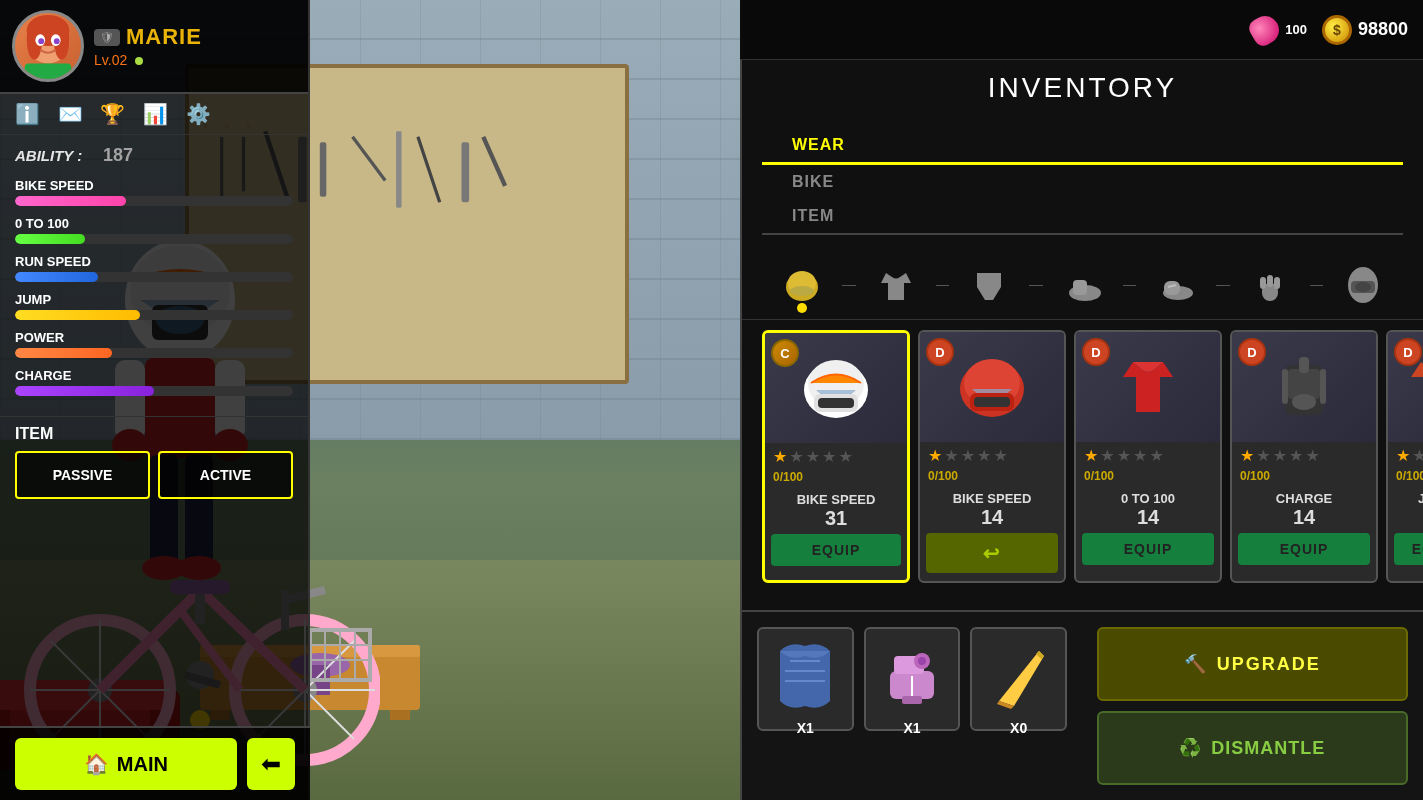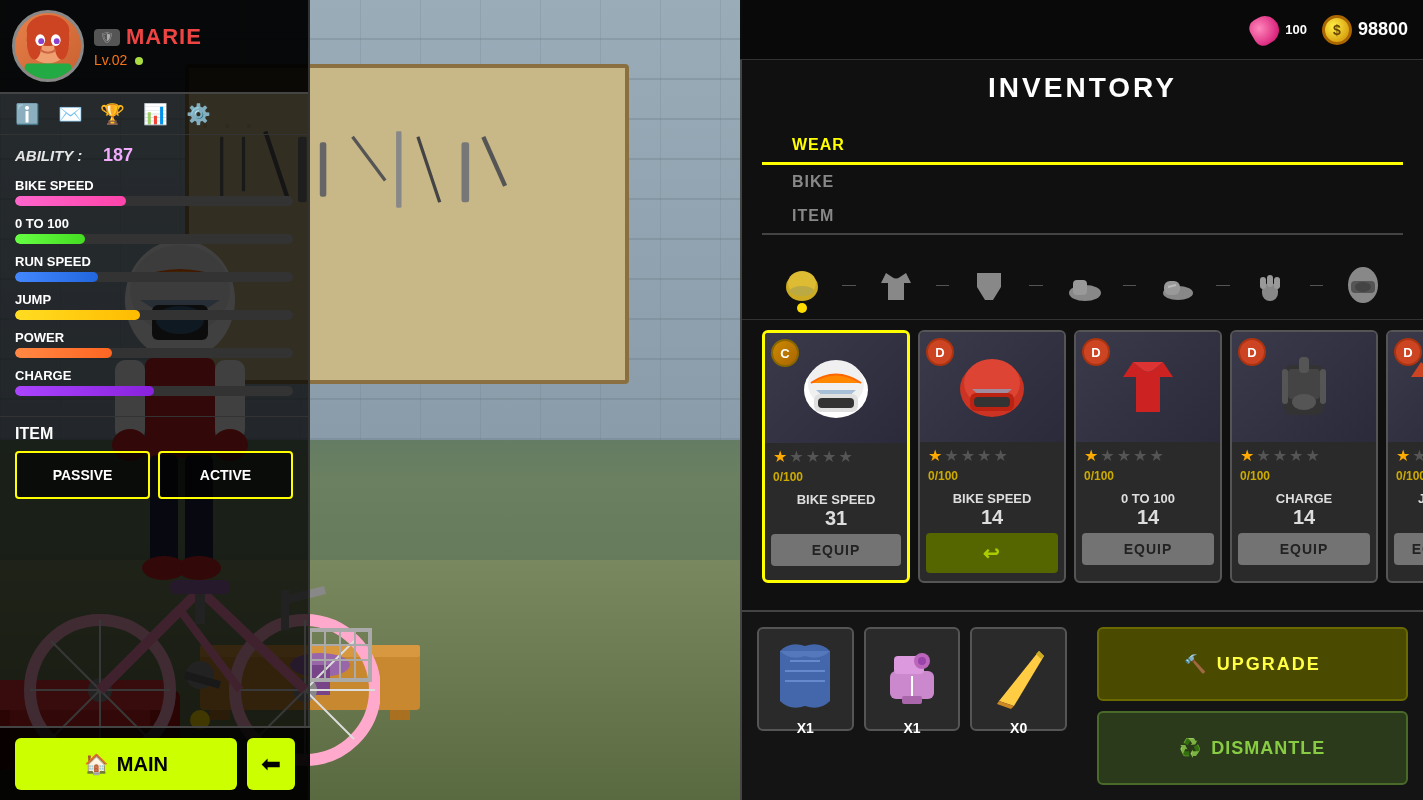--- a/index.html
+++ b/index.html
@@ -110,21 +110,21 @@
       overflow: hidden;
       flex-shrink: 0;
     }
 
     .player-info {
       margin-left: 10px;
       flex: 1;
     }
 
     .player-name {
-      color: #ef4444;
+      color: #eab308;
       font-size: 22px;
       font-weight: 900;
       letter-spacing: 1px;
     }
 
     .player-level {
       color: #f97316;
       font-size: 14px;
       margin-top: 2px;
     }
@@ -167,21 +167,21 @@
 
     .ability-label {
       color: #e5e5e5;
       font-size: 15px;
       font-weight: 700;
       width: 80px;
       font-style: italic;
     }
 
     .ability-value {
-      color: #f0abfc;
+      color: #a3a3a3;
       font-size: 18px;
       font-weight: 900;
       margin-left: 8px;
     }
 
     .stat-row {
       margin-bottom: 10px;
     }
 
     .stat-label {
@@ -354,21 +354,21 @@
       color: white;
       font-size: 18px;
       font-weight: 900;
     }
 
     
     .inventory-title {
       text-align: center;
       color: white;
       font-size: 28px;
-      font-weight: 700;
+      font-weight: 400;
       letter-spacing: 3px;
       padding: 12px 0 8px;
       text-transform: uppercase;
     }
 
     
     .inventory-tabs {
       display: flex;
       border-bottom: 2px solid #444;
       margin: 16px 20px;
@@ -528,21 +528,21 @@
       border: none;
       border-radius: 4px;
       font-size: 14px;
       font-weight: 900;
       cursor: pointer;
       text-transform: uppercase;
       letter-spacing: 1px;
     }
 
     .equip-btn {
-      background: #737373;
+      background: #15803d;
       color: #222;
     }
 
     .equipped-btn {
       background: #556600;
       color: #aacc00;
       font-size: 20px;
     }
 
     

